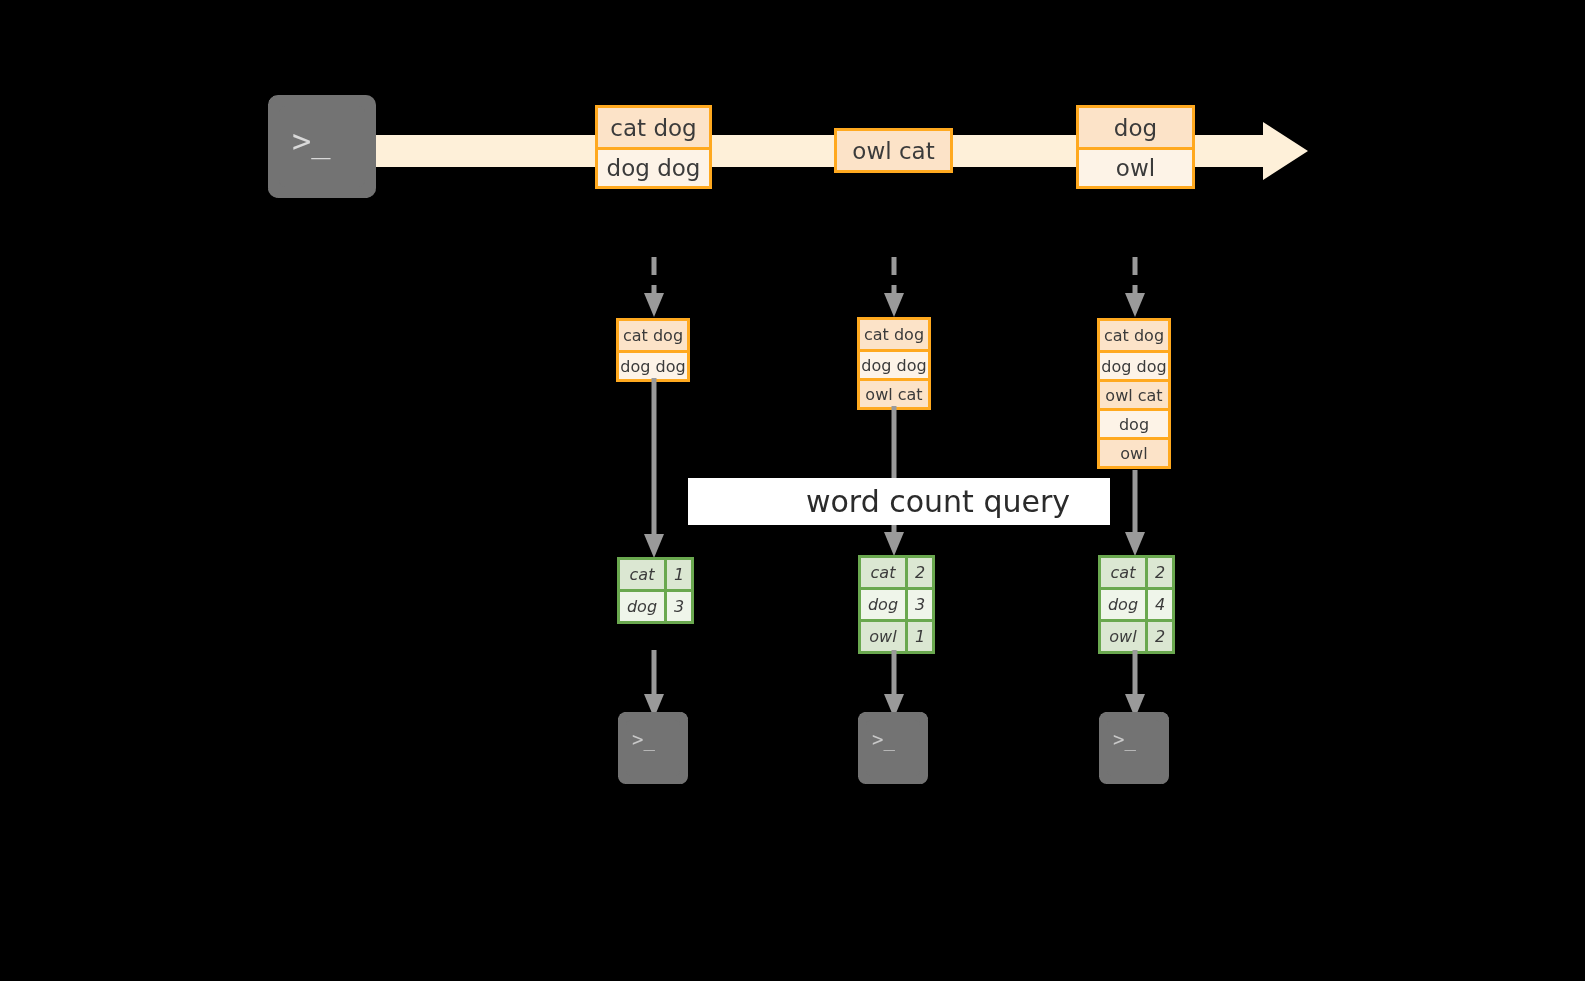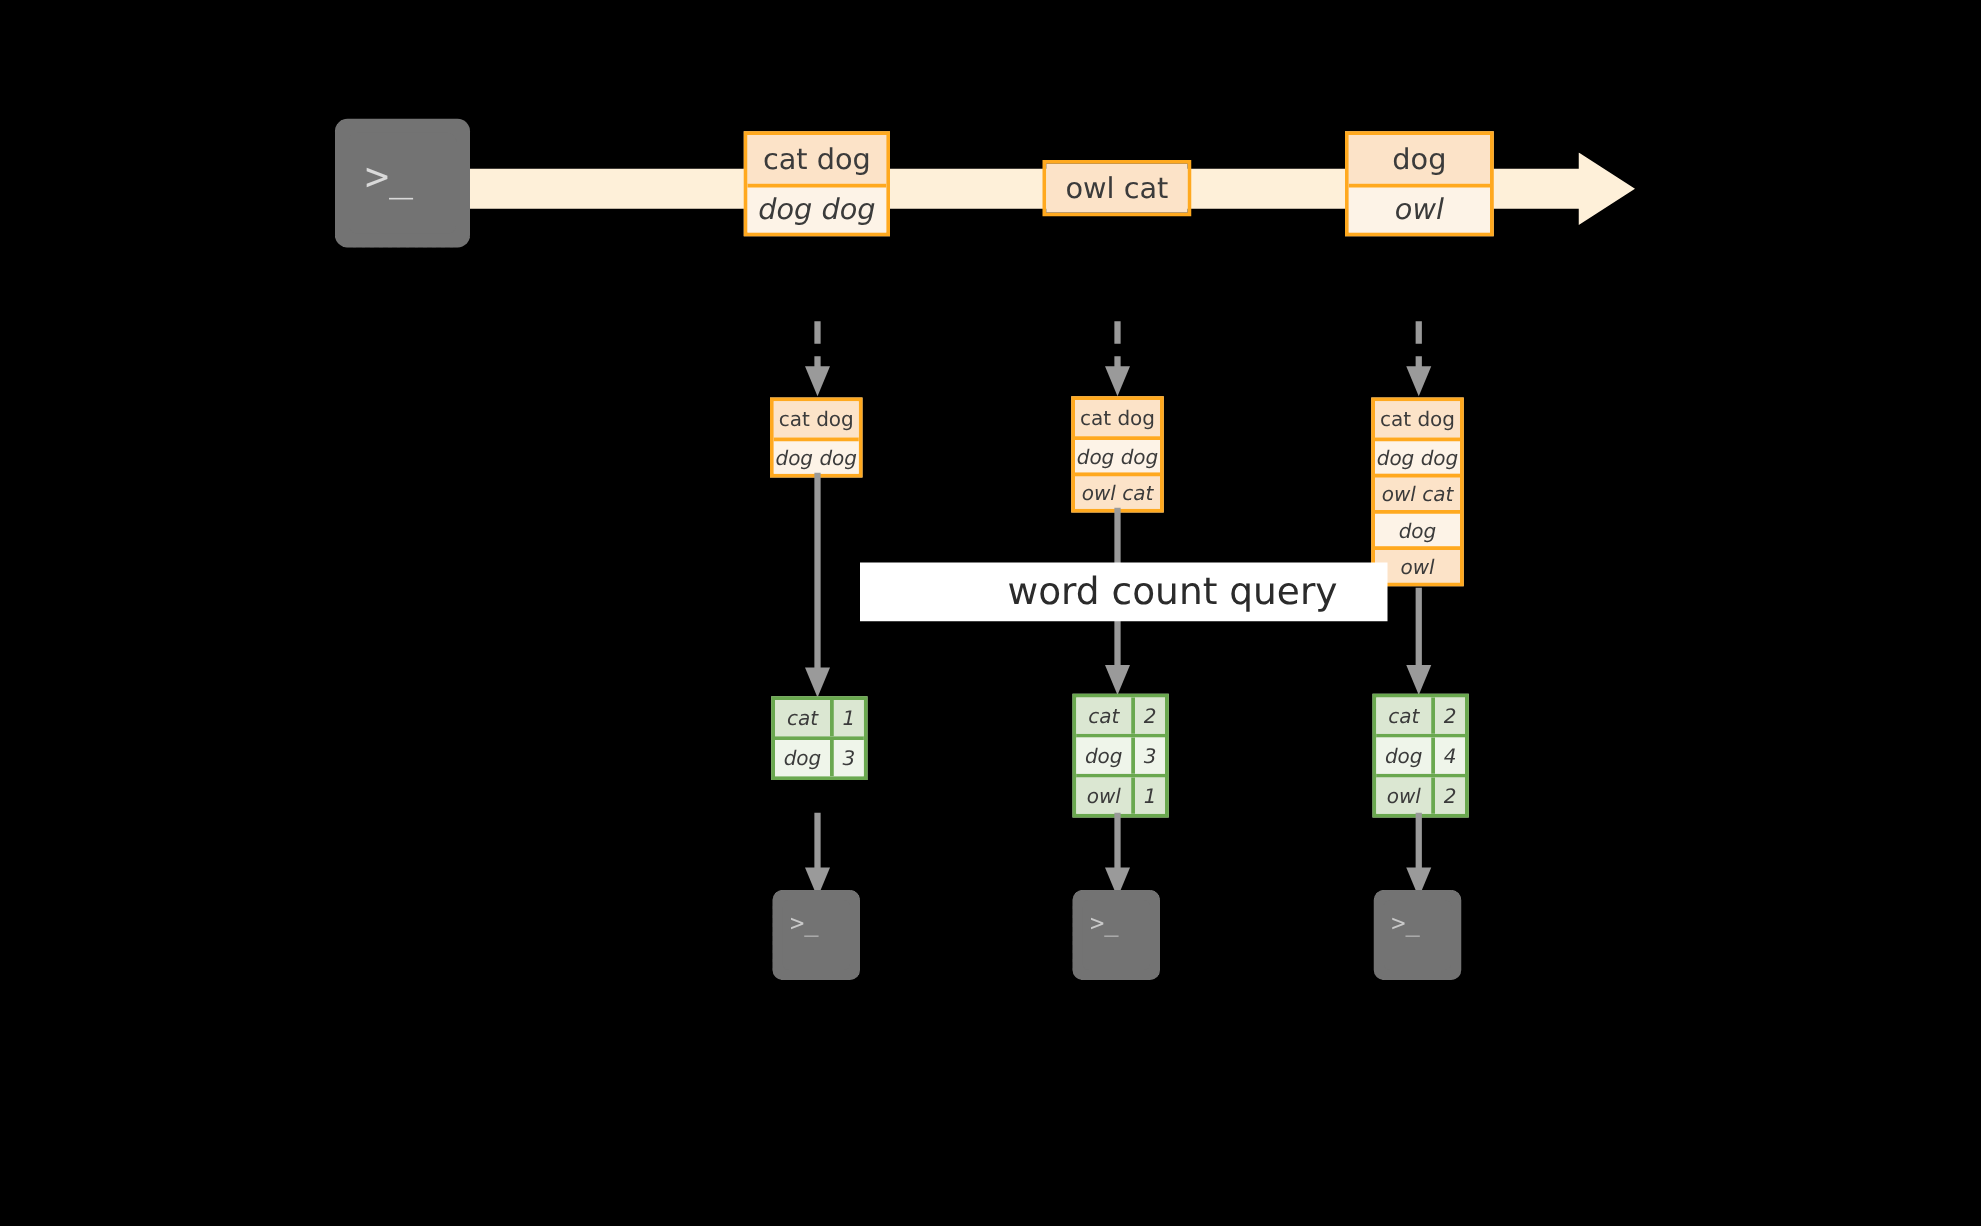--- a/index.html
+++ b/index.html
@@ -86,21 +86,21 @@
   .evt-stack .cell {
     box-sizing: border-box;
     display: flex;
     align-items: center;
     justify-content: center;
     color: #3b3b3b;
     white-space: nowrap;
   }
   .evt-stack .cell.odd  { background: #fce3c8; }
   .evt-stack .cell.even { background: #fdf3e7; }
-  .evt-stack .cell + .cell { border-top: 3px solid #ffa91f; font-style: italic; }
+  .evt-stack .cell + .cell { border-top: 3px solid #ffa91f; }
 
   
   .stream-evt { font-size: 23px; }
   .stream-evt .cell { height: 39px; }
   .evt-a { left: 595px; top: 105px; width: 117px; }
   .evt-b { left: 834px; top: 128px; width: 119px; }
   .evt-c { left: 1076px; top: 105px; width: 119px; }
 
   
   .log-table { font-size: 16px; }
@@ -140,21 +140,21 @@
   .res-3 { left: 1098px; top: 555px; }
 
   
   .conn { position: absolute; }
   .conn svg { display: block; }
 
   
   .label-band {
     position: absolute;
     left: 688px;
-    top: 450px;
+    top: 478px;
     width: 422px;
     height: 47px;
     background: #ffffff;
     display: flex;
     align-items: center;
     justify-content: center;
   }
   .label-band .txt {
     font-size: 30px;
     color: #2b2b2b;

